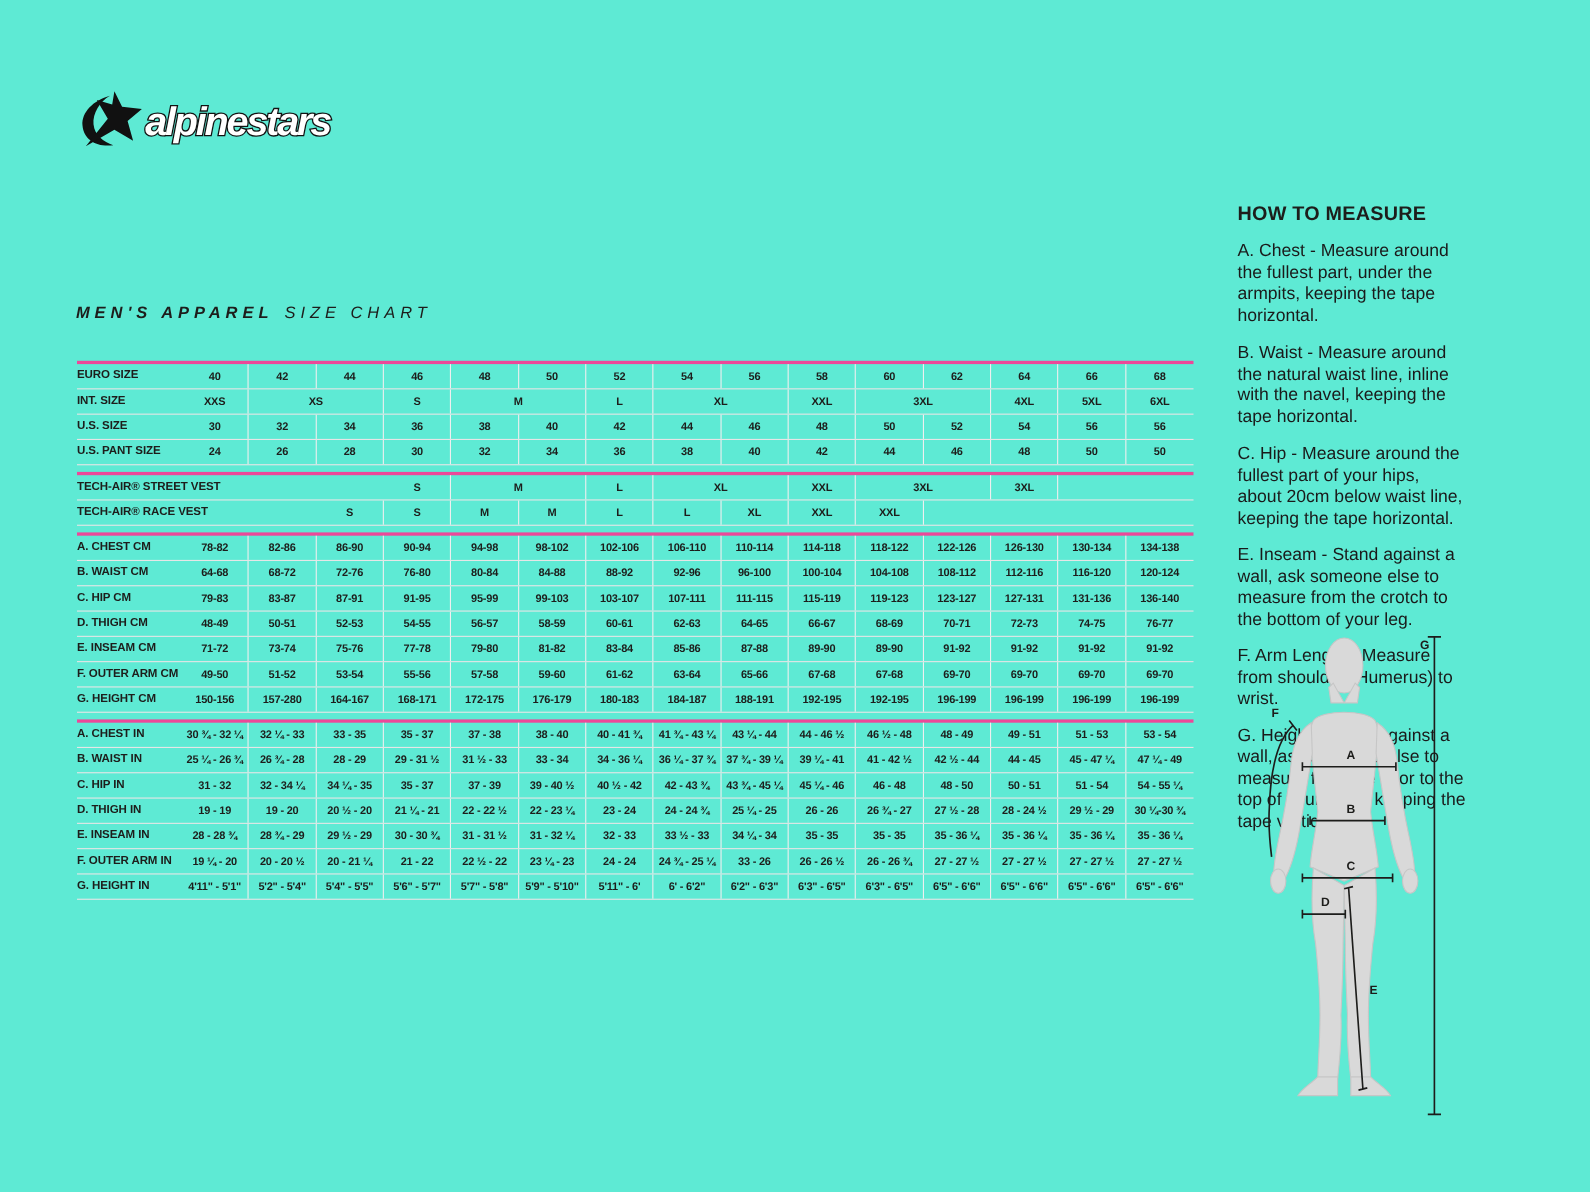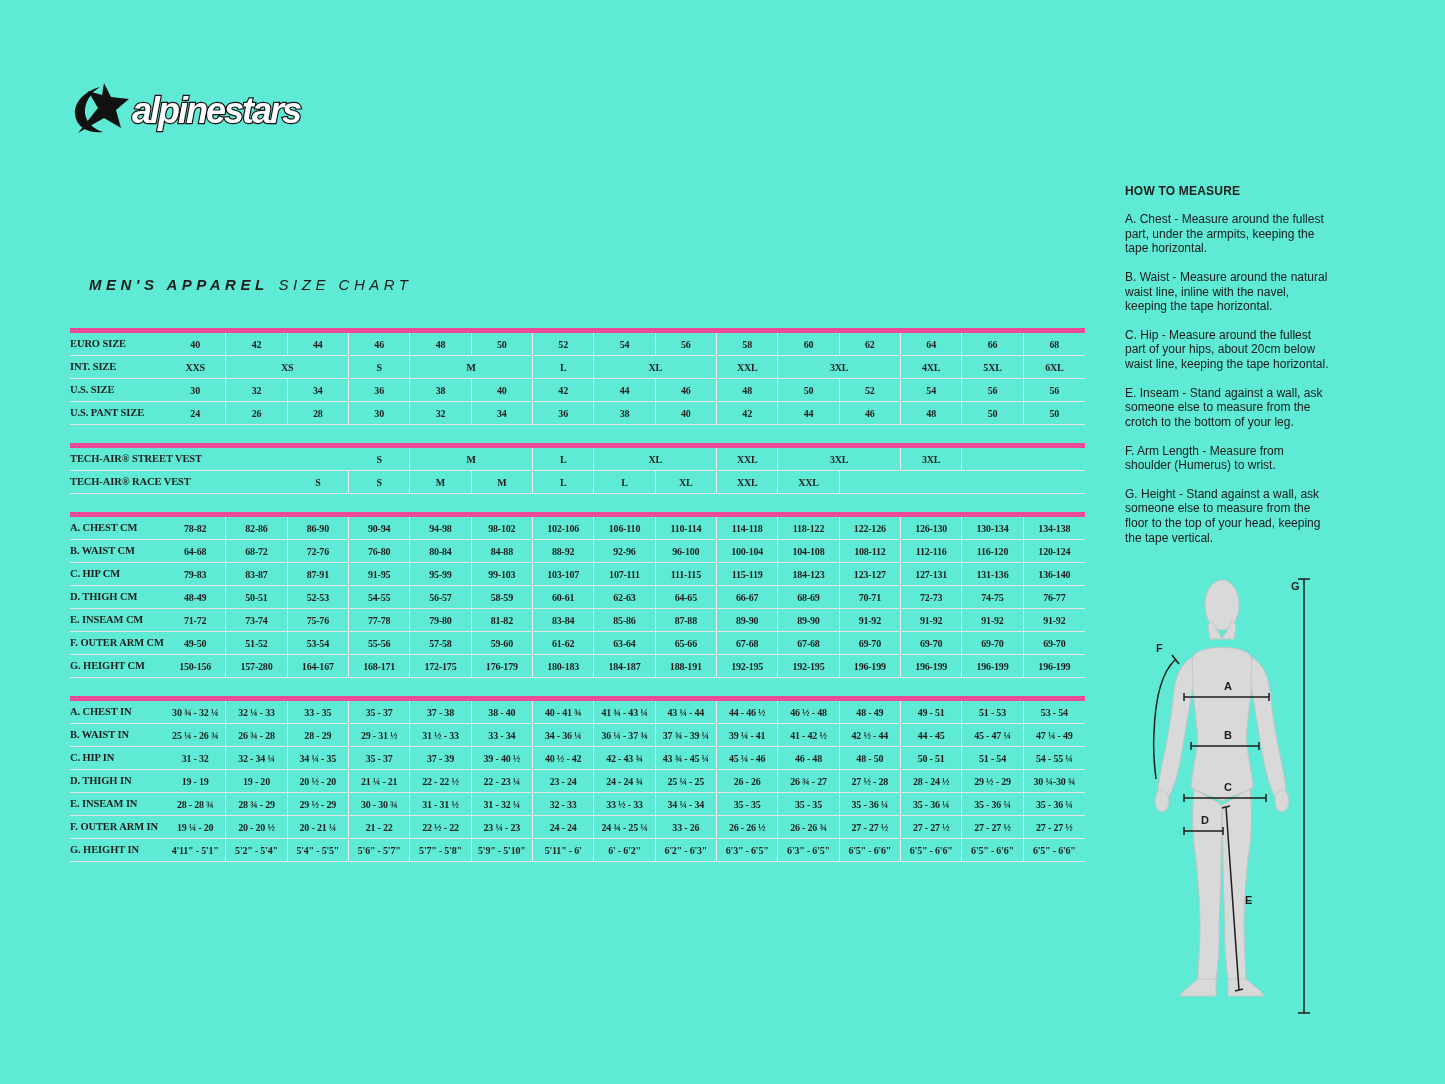--- a/index.html
+++ b/index.html
@@ -3,42 +3,42 @@
 <meta charset="utf-8">
 <style>
   html,body{margin:0;padding:0;background:#fff;}
   .canvas{position:relative;width:1445px;height:1084px;background:#5eead4;overflow:hidden;
           font-family:"Liberation Sans",sans-serif;color:#1d1d1b;}
 
   
   .logo{position:absolute;left:70px;top:80px;}
 
   
-  .page-title{position:absolute;left:89px;top:276px;font-style:italic;font-size:15px;
+  .page-title{position:absolute;left:69px;top:276px;font-style:italic;font-size:15px;
               letter-spacing:4.5px;font-weight:800;white-space:nowrap;}
   .page-title .sub{font-weight:400;margin-left:10px;letter-spacing:4.5px;}
 
   
   .size-table{position:absolute;left:70px;top:328px;width:1015px;}
-  .t-group{border-top:5px solid #ec4899;margin-bottom:18px;font-family:Liberation Serif, serif;}
+  .t-group{border-top:3px solid #ec4899;margin-bottom:6px;}
   .t-row{display:grid;grid-template-columns:95px repeat(15,1fr);align-items:stretch;
          border-bottom:1px solid #e6e6e6;min-height:22px;}
   .t-label{display:flex;align-items:center;font-weight:700;font-size:10.5px;
            letter-spacing:-0.1px;line-height:1.1;padding:2px 0;}
   .t-label.wide{white-space:nowrap;overflow:visible;}
   .t-cell{display:flex;align-items:center;justify-content:center;text-align:center;
           font-weight:700;font-size:10px;letter-spacing:-0.2px;white-space:nowrap;
           border-right:1px solid #efefef;}
   .t-row .t-cell:last-child{border-right:none;}
   .t-cell.blank{border-right:none;}
 
   
   .measure-panel{position:absolute;left:1125px;top:184px;width:208px;}
-  .measure-panel h3{margin:0 0 14px 0;font-size:12px;font-weight:700;letter-spacing:0.2px;}
-  .measure-panel p{margin:0 0 14px 0;font-size:12px;line-height:1.22;color:#1a1a1a;}
+  .measure-panel h3{margin:0 0 14px 0;font-size:18px;font-weight:700;letter-spacing:0.2px;}
+  .measure-panel p{margin:0 0 14px 0;font-size:16px;line-height:1.22;color:#1a1a1a;}
 
   
   .figure{position:absolute;left:1146px;top:572px;}
 
   
   .footer{position:absolute;left:70px;top:982px;font-size:13px;line-height:1.35;color:#222;}
 </style>
 </head>
 <body>
 
@@ -197,21 +197,21 @@
           <div class="t-cell">79-83</div>
           <div class="t-cell">83-87</div>
           <div class="t-cell">87-91</div>
           <div class="t-cell">91-95</div>
           <div class="t-cell">95-99</div>
           <div class="t-cell">99-103</div>
           <div class="t-cell">103-107</div>
           <div class="t-cell">107-111</div>
           <div class="t-cell">111-115</div>
           <div class="t-cell">115-119</div>
-          <div class="t-cell">184-123</div>
+          <div class="t-cell">119-123</div>
           <div class="t-cell">123-127</div>
           <div class="t-cell">127-131</div>
           <div class="t-cell">131-136</div>
           <div class="t-cell">136-140</div>
         </div>
         <div class="t-row">
           <div class="t-label">D. THIGH CM</div>
           <div class="t-cell">48-49</div>
           <div class="t-cell">50-51</div>
           <div class="t-cell">52-53</div>

